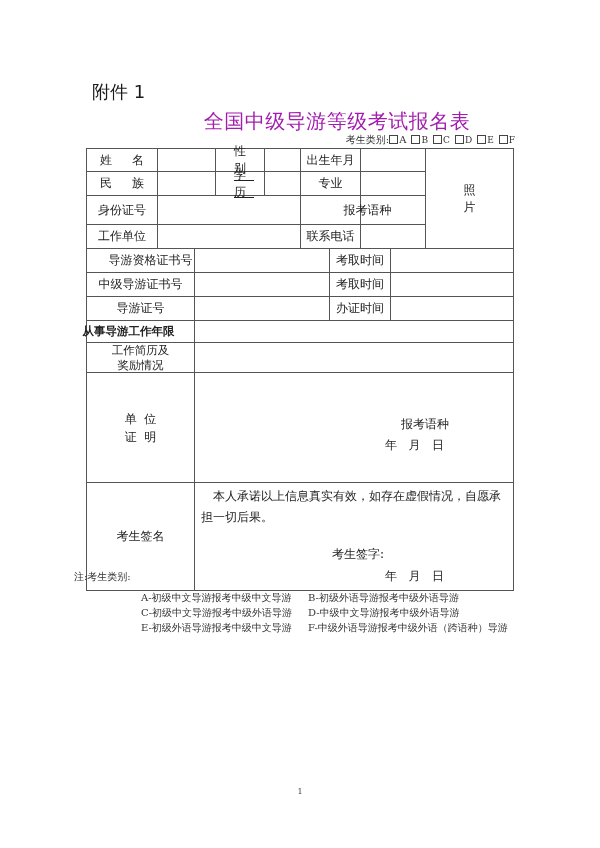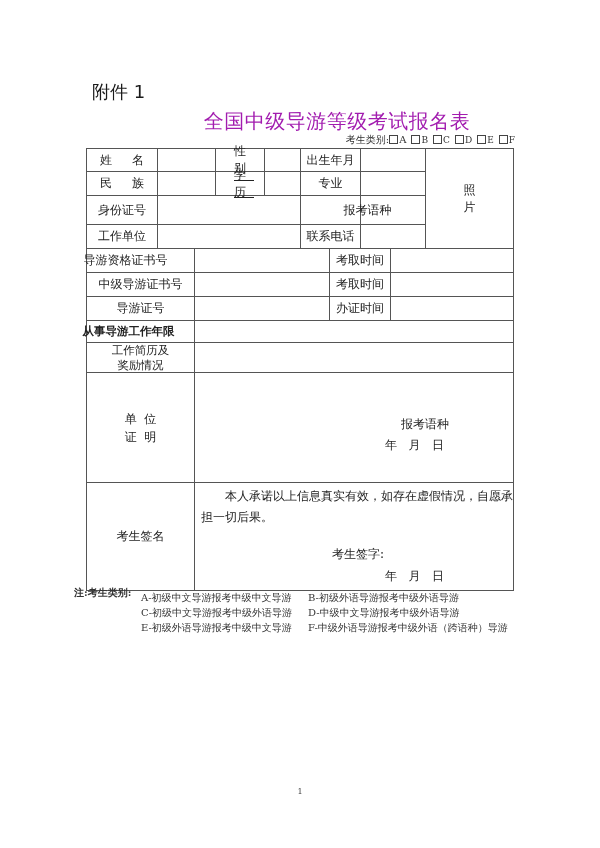--- a/index.html
+++ b/index.html
@@ -80,21 +80,21 @@
 <div class="cell" style="left:87px;top:196px;width:70px;height:28px;">身份证号</div>
 <div class="cell" style="left:158px;top:196px;width:142px;height:28px;"></div>
 <div class="cell" style="left:301px;top:196px;width:59px;height:28px;margin-left:37px;">报考语种</div>
 <div class="cell" style="left:361px;top:196px;width:64px;height:28px;"></div>
 
 <div class="cell" style="left:87px;top:225px;width:70px;height:23px;">工作单位</div>
 <div class="cell" style="left:158px;top:225px;width:142px;height:23px;"></div>
 <div class="cell" style="left:301px;top:225px;width:59px;height:23px;">联系电话</div>
 <div class="cell" style="left:361px;top:225px;width:64px;height:23px;"></div>
 
-<div class="cell" style="left:72px;top:249px;width:107px;height:23px;text-align:center;">导游资格证书号</div>
+<div class="cell" style="left:97px;top:249px;width:107px;height:23px;text-align:center;">导游资格证书号</div>
 <div class="cell" style="left:195px;top:249px;width:134px;height:23px;"></div>
 <div class="cell" style="left:330px;top:249px;width:60px;height:23px;">考取时间</div>
 <div class="cell" style="left:391px;top:249px;width:122px;height:23px;"></div>
 
 <div class="cell" style="left:87px;top:273px;width:107px;height:23px;">中级导游证书号</div>
 <div class="cell" style="left:195px;top:273px;width:134px;height:23px;"></div>
 <div class="cell" style="left:330px;top:273px;width:60px;height:23px;">考取时间</div>
 <div class="cell" style="left:391px;top:273px;width:122px;height:23px;"></div>
 
 <div class="cell" style="left:87px;top:297px;width:107px;height:23px;">导游证号</div>
@@ -115,28 +115,28 @@
   <span>单  位</span>
   <span>证  明</span>
 </div>
 <div class="abs" style="left:195px;top:373px;width:318px;height:109px;">
   <div class="txt" style="left:206px;top:43px;">报考语种</div>
   <div class="txt" style="left:190px;top:64px;white-space:pre;">年   月   日</div>
 </div>
 
 <div class="cell" style="left:87px;top:483px;width:107px;height:107px;">考生签名</div>
 <div class="abs" style="left:195px;top:483px;width:318px;height:107px;">
-  <div class="txt" style="left:30px;top:5px;text-align:right;">本人承诺以上信息真实有效，如存在虚假情况，自愿承</div>
+  <div class="txt" style="left:18px;top:5px;text-align:right;">本人承诺以上信息真实有效，如存在虚假情况，自愿承</div>
   <div class="txt" style="left:6px;top:26px;">担一切后果。</div>
   <div class="txt" style="left:137px;top:63px;">考生签字:</div>
   <div class="txt" style="left:190px;top:85px;white-space:pre;">年   月   日</div>
 </div>
 
 <div>
-  <div class="note" style="left:74px;top:586px;font-weight:bold;">注:考生类别:</div>
+  <div class="note" style="left:74px;top:570px;">注:考生类别:</div>
   <div class="note" style="left:141px;top:591px;">A-初级中文导游报考中级中文导游</div>
   <div class="note" style="left:308px;top:591px;">B-初级外语导游报考中级外语导游</div>
   <div class="note" style="left:141px;top:606px;">C-初级中文导游报考中级外语导游</div>
   <div class="note" style="left:308px;top:606px;">D-中级中文导游报考中级外语导游</div>
   <div class="note" style="left:141px;top:621px;">E-初级外语导游报考中级中文导游</div>
   <div class="note" style="left:308px;top:621px;">F-中级外语导游报考中级外语（跨语种）导游</div>
 </div>
 
 <div class="abs pagenum">1</div>
 

